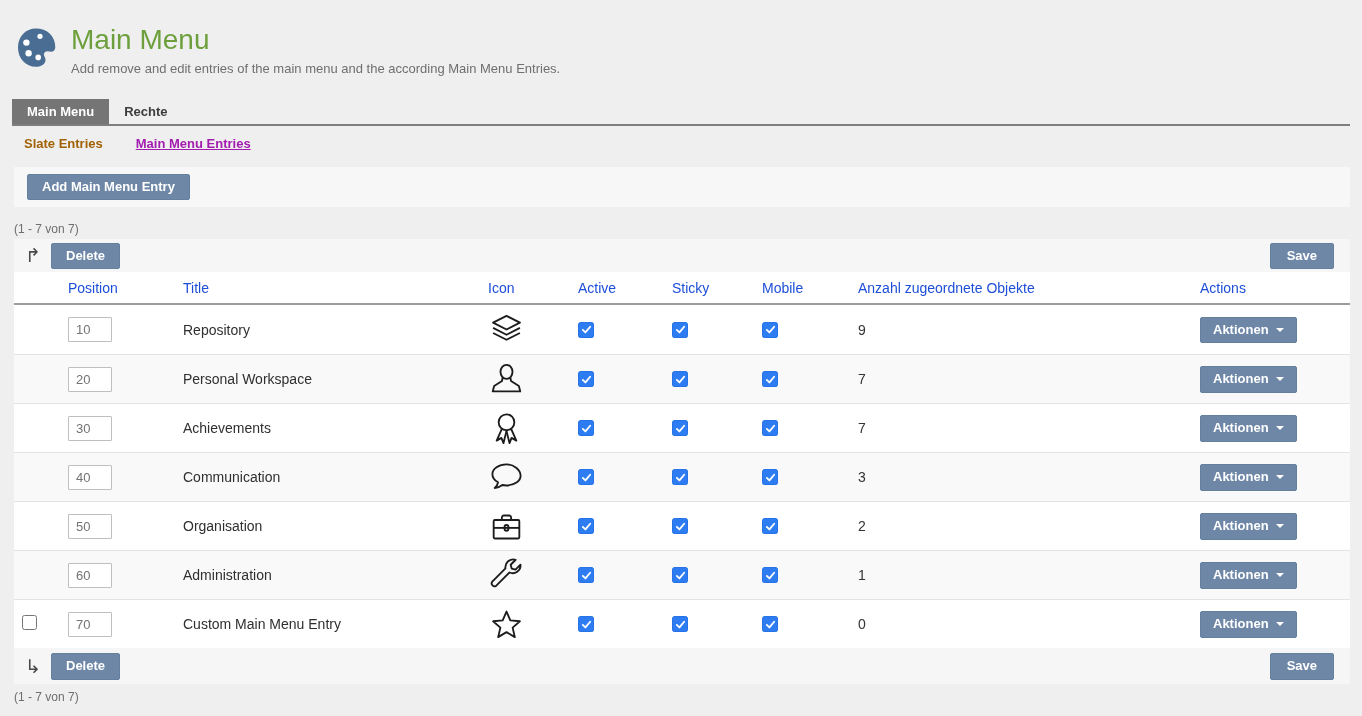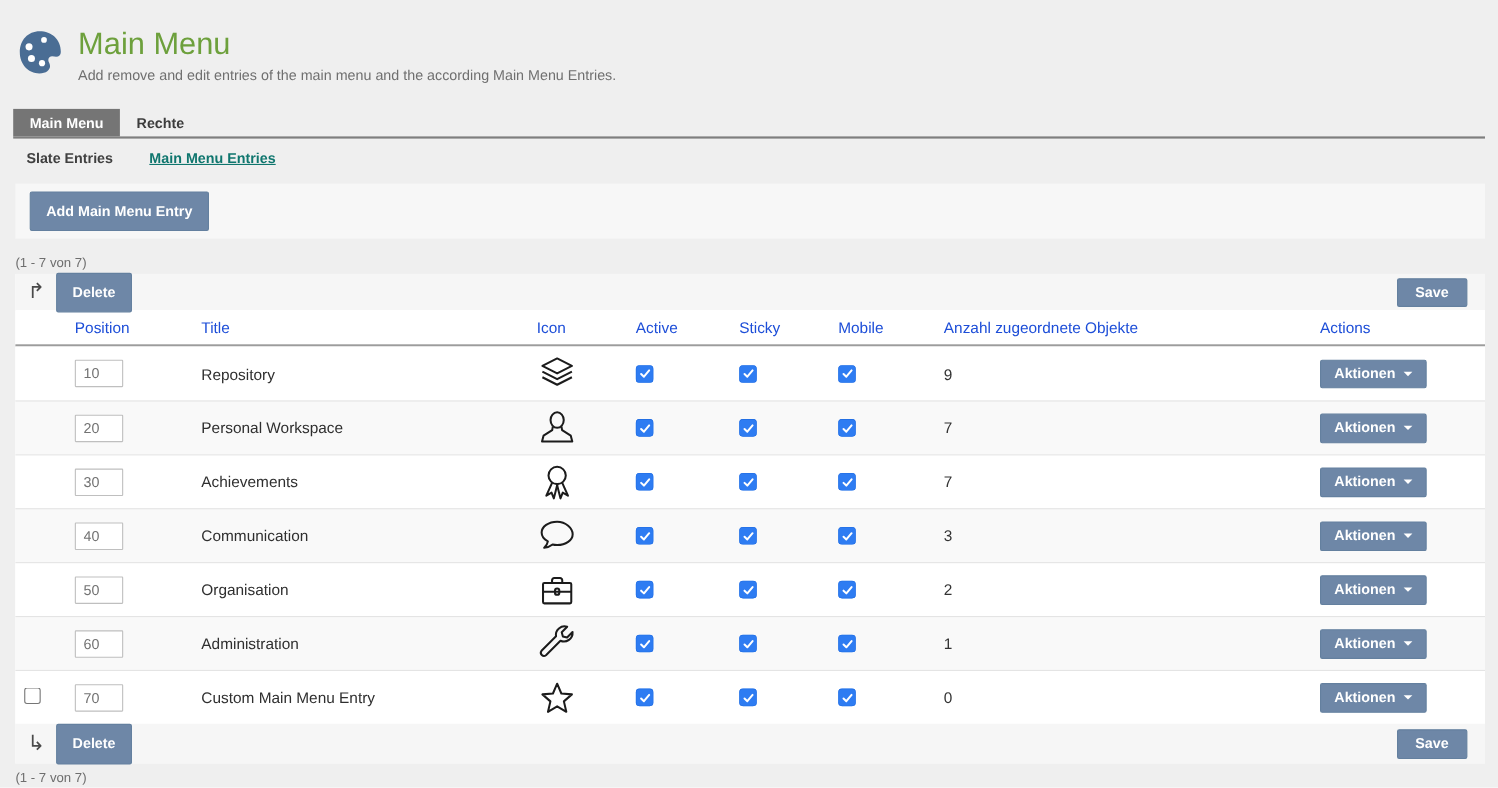--- a/index.html
+++ b/index.html
@@ -18,32 +18,32 @@
   .page-subtitle { font-size:13px; color:#6f6f6f; margin-top:5px; }
 
   
   .tabs { display:flex; align-items:flex-end; margin:23px 12px 0 12px; border-bottom:2px solid #7e7e7e; }
   .tab { padding:5px 15px 5px 15px; font-size:13px; font-weight:700; color:#3c3c3c; cursor:pointer; }
   .tab.active { background:#757575; color:#fff; }
   .tab:not(.active) { font-weight:600; }
 
   
   .subtabs { display:flex; gap:33px; padding:10px 0 6px 24px; }
-  .subtab { font-size:13px; font-weight:600; color:#404040; cursor:pointer; }
-  .subtab.active { color:#0f766e; text-decoration:underline; }
+  .subtab { font-size:13px; font-weight:600; color:#a16207; cursor:pointer; }
+  .subtab.active { color:#a21caf; text-decoration:underline; }
 
   
   .toolbar-strip { margin:10px 12px 0 14px; background:#f7f7f7; padding:7px 13px; }
 
   
   .btn {
     display:inline-flex; align-items:center; justify-content:center;
     background:#6e87a7; color:#fff; border:1px solid #64809f;
     font-family:"Liberation Sans", sans-serif;
-    font-size:13px; font-weight:700; padding:9px 14px; border-radius:2px;
+    font-size:13px; font-weight:700; padding:4px 14px; border-radius:2px;
     cursor:pointer; line-height:1.25;
   }
   .caret { display:inline-block; width:0; height:0; margin-left:7px;
     border-left:4px solid transparent; border-right:4px solid transparent;
     border-top:4px solid #fff; }
 
   
   .pager { font-size:12px; color:#6e6e6e; margin:15px 14px 3px 14px; }
   .pager.bottom { margin:6px 14px 0 14px; }
 

